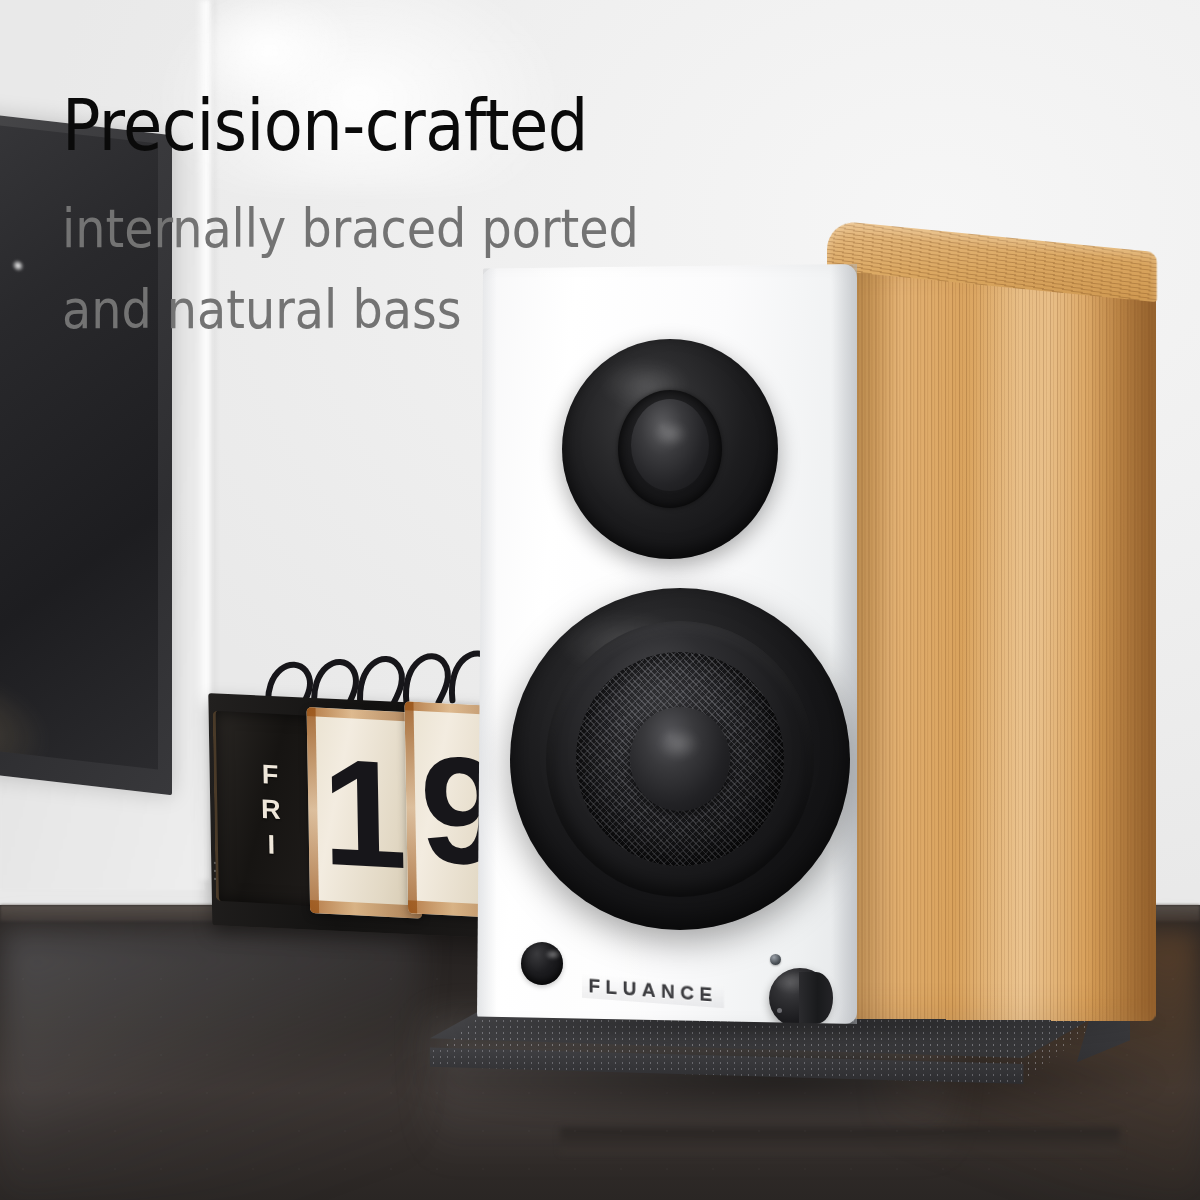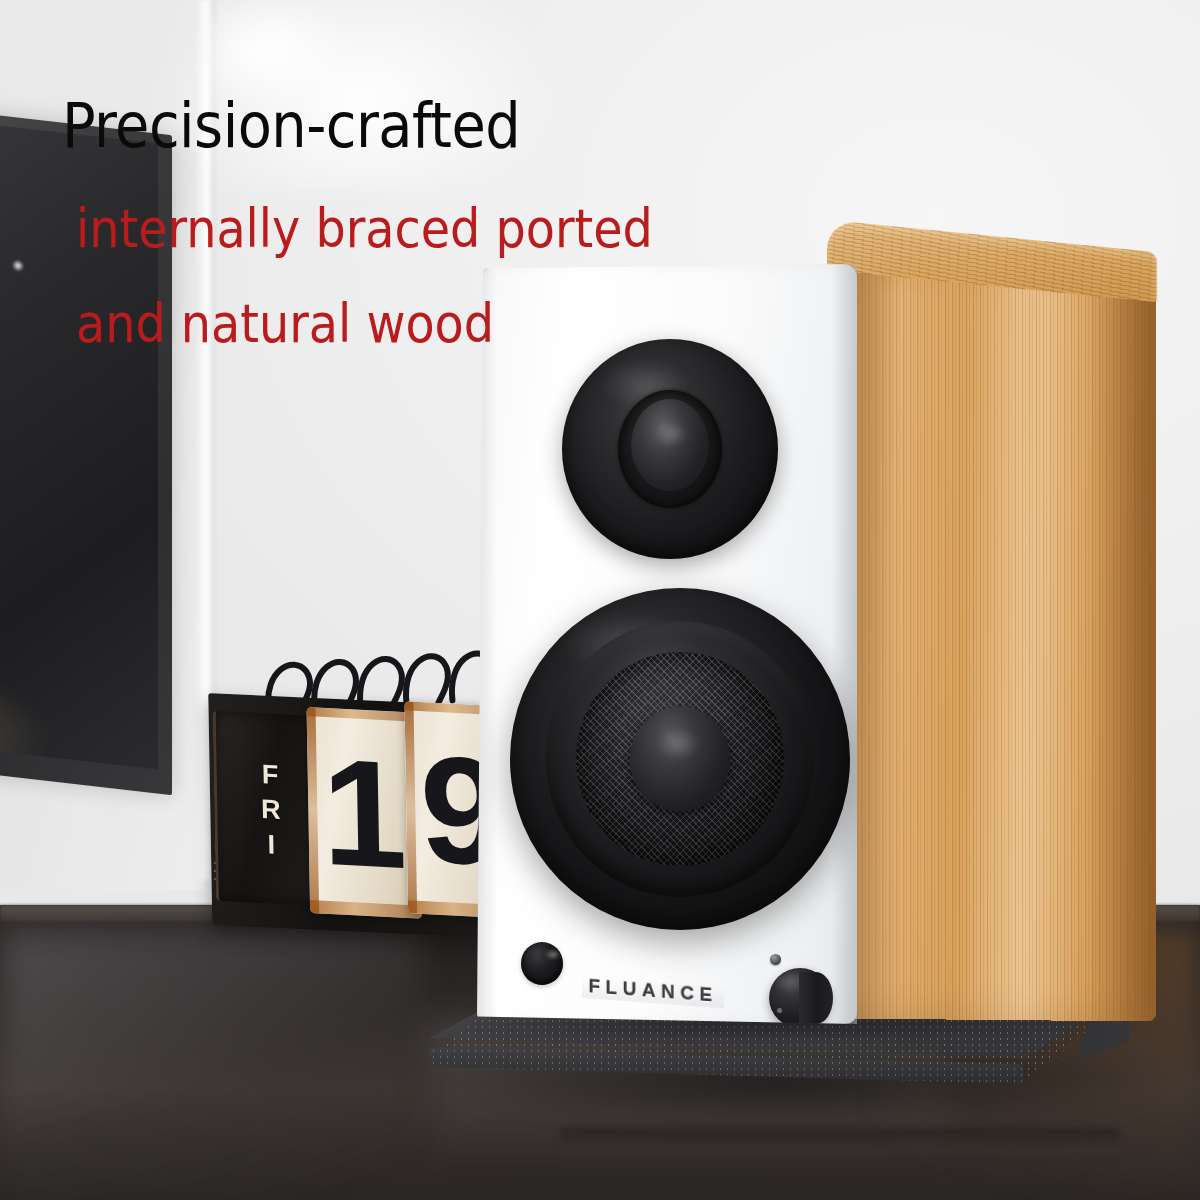--- a/index.html
+++ b/index.html
@@ -246,25 +246,25 @@
     background-image:radial-gradient(rgba(200,200,208,.65) 0.8px,transparent 0.9px);
     background-size:7px 6px;
     clip-path:polygon(0% 24%, 86% 58%, 86% 100%, 0% 64%);}
   .pad-shadow{position:absolute;left:400px;top:1052px;width:760px;height:70px;
     background:radial-gradient(ellipse at 50% 40%,rgba(0,0,0,.55),rgba(0,0,0,0) 72%);filter:blur(10px);}
 
   
   .copy{position:absolute;left:62px;top:78px;width:840px;z-index:30;}
   .headline{
     font-family:"DejaVu Sans Condensed","Liberation Sans Narrow","Liberation Sans",sans-serif;
-    font-size:62px;line-height:96px;color:#0a0a0a;font-weight:400;
+    font-size:71px;line-height:96px;color:#0a0a0a;font-weight:400;
     letter-spacing:-.5px;white-space:nowrap;margin:0;}
-  .sub{margin:14px;
+  .sub{margin:0;
     font-family:"DejaVu Sans Condensed","Liberation Sans Narrow","Liberation Sans",sans-serif;
-    font-size:53px;line-height:81px;color:#b91c1c;font-weight:400;letter-spacing:0px;white-space:nowrap;}
+    font-size:53px;line-height:81px;color:#737373;font-weight:400;letter-spacing:0px;white-space:nowrap;}
   .sub-wrap{margin-top:14px;}
 </style>
 </head>
 <body>
 
 <div class="stage">
 
   <div class="wall"></div>
   <div class="panel-left"></div>
   <div class="panel-edge"></div>
@@ -381,17 +381,17 @@
         </div>
         <div class="knob-side"></div>
       </div>
     </div>
   </div>
 
   <div class="copy">
     <h1 class="headline">Precision-crafted</h1>
     <div class="sub-wrap">
       <p class="sub">internally braced ported</p>
-      <p class="sub">and natural wood</p>
+      <p class="sub">and natural bass</p>
     </div>
   </div>
 
 </div>
 
 </body></html>

